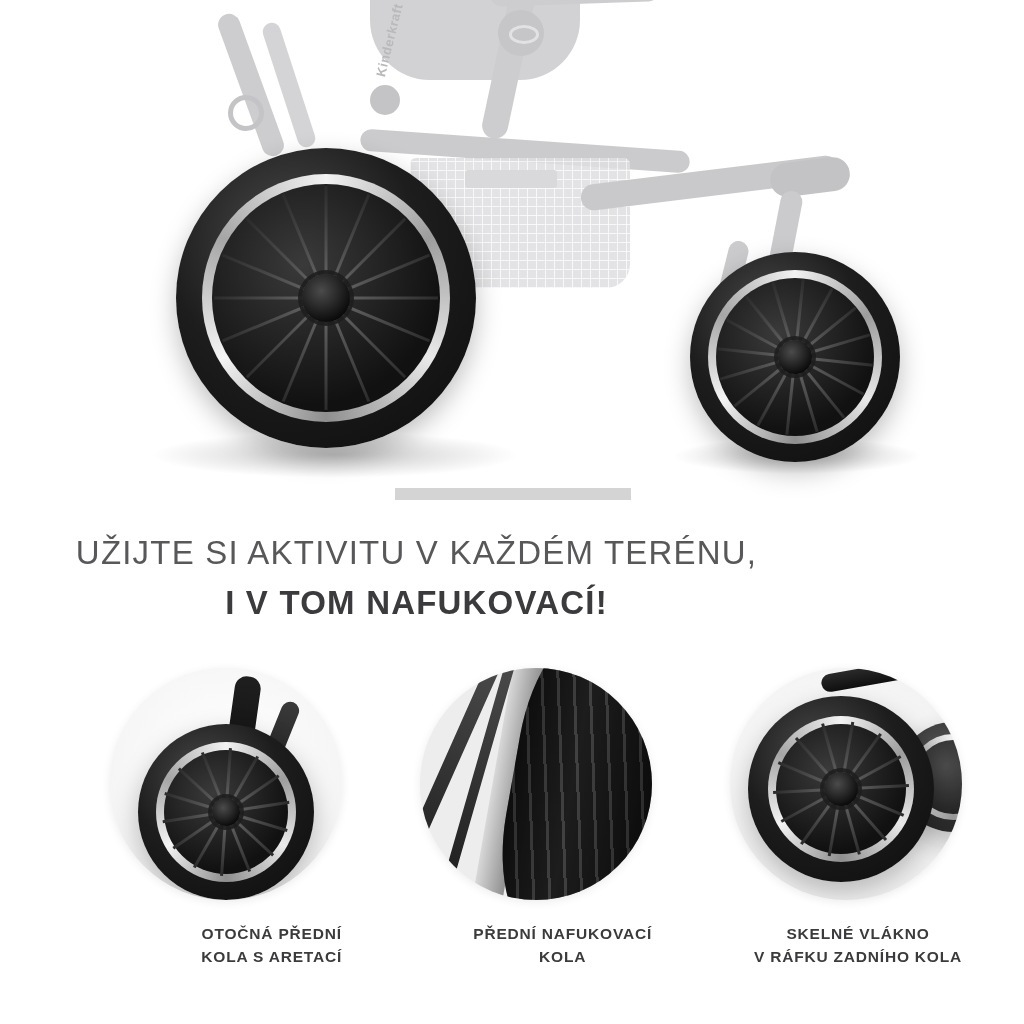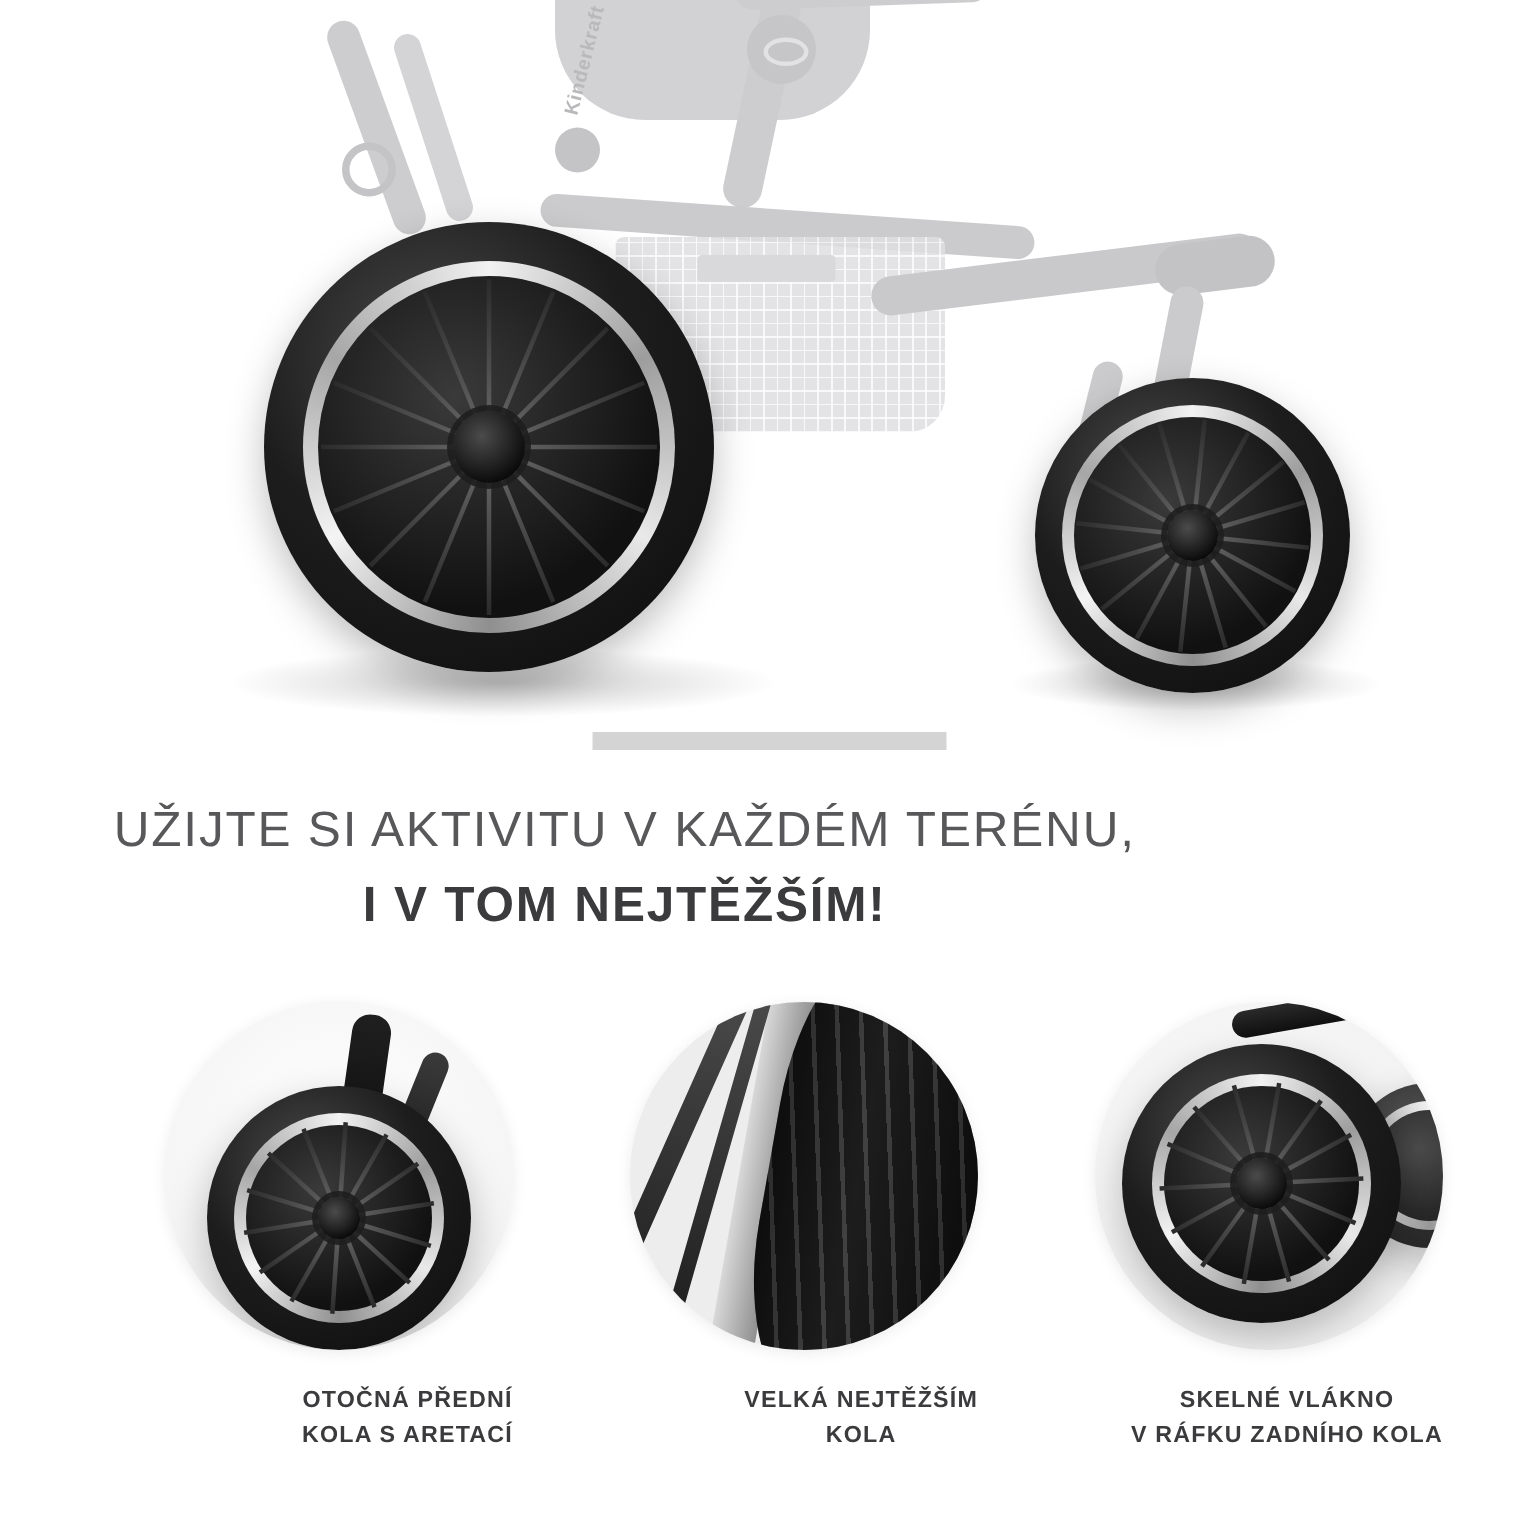--- a/index.html
+++ b/index.html
@@ -465,21 +465,21 @@
           <div class="spoke" style="height: 78px; transform: translate(-50%, 0px) rotate(343.5deg);"></div>
         </div>
       <div class="hub" style="left:88px;top:88px;width:34px;height:34px;"></div>
     </div>
 
     <div class="watermark">webkocarky.cz</div>
   </div>
 
   <div class="headline">
     <p class="line1">UŽIJTE SI AKTIVITU V KAŽDÉM TERÉNU,</p>
-    <p class="line2">I V TOM NEJTĚŽŠÍM!</p>
+    <p class="line2">I V TOM NAFUKOVACÍ!</p>
   </div>
 
   <div class="features">
 
     <div class="feature">
       <div class="circle">
         <div class="f1-bg"></div>
         <div class="f1-fork"></div>
         <div class="f1-fork2"></div>
         <div class="wheel f1-wheel">
@@ -513,21 +513,21 @@
     <div class="feature">
       <div class="circle">
         <div class="f2-bg"></div>
         <div class="f2-rim"></div>
         <div class="f2-spoke f2-s1"></div>
         <div class="f2-spoke f2-s2"></div>
         <div class="f2-tyre">
           <div class="f2-tread"></div>
         </div>
       </div>
-      <div class="feature-caption">VELKÁ NEJTĚŽŠÍM
+      <div class="feature-caption">PŘEDNÍ NAFUKOVACÍ
 KOLA</div>
     </div>
 
     <div class="feature">
       <div class="circle">
         <div class="f3-bg"></div>
         <div class="f3-bar"></div>
         <div class="wheel f3-wheel2">
           <div class="tyre"></div>
           <div class="rim-outer" style="left:12px;top:12px;right:12px;bottom:12px;"></div>

